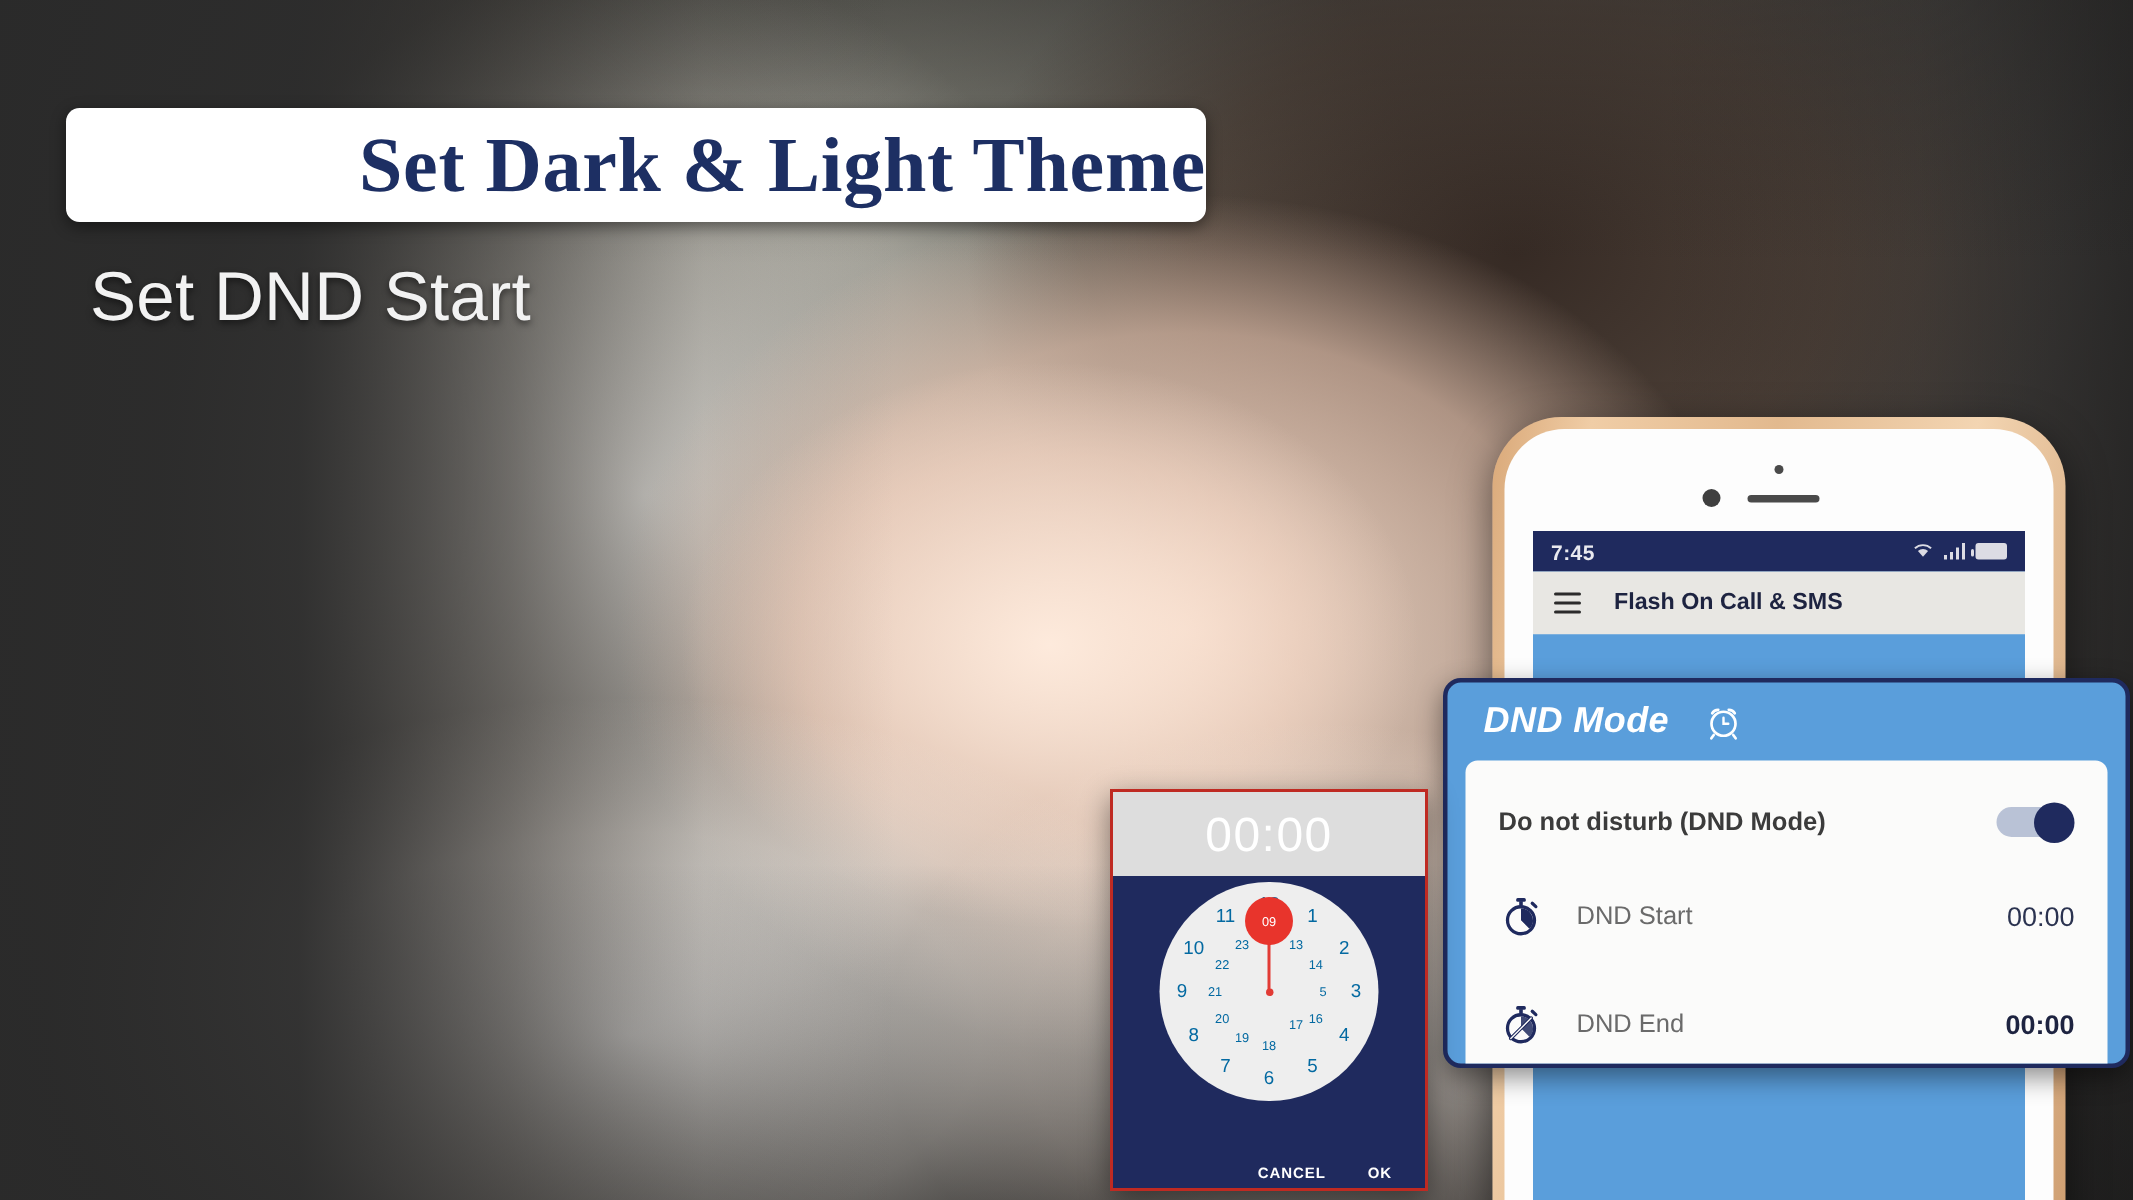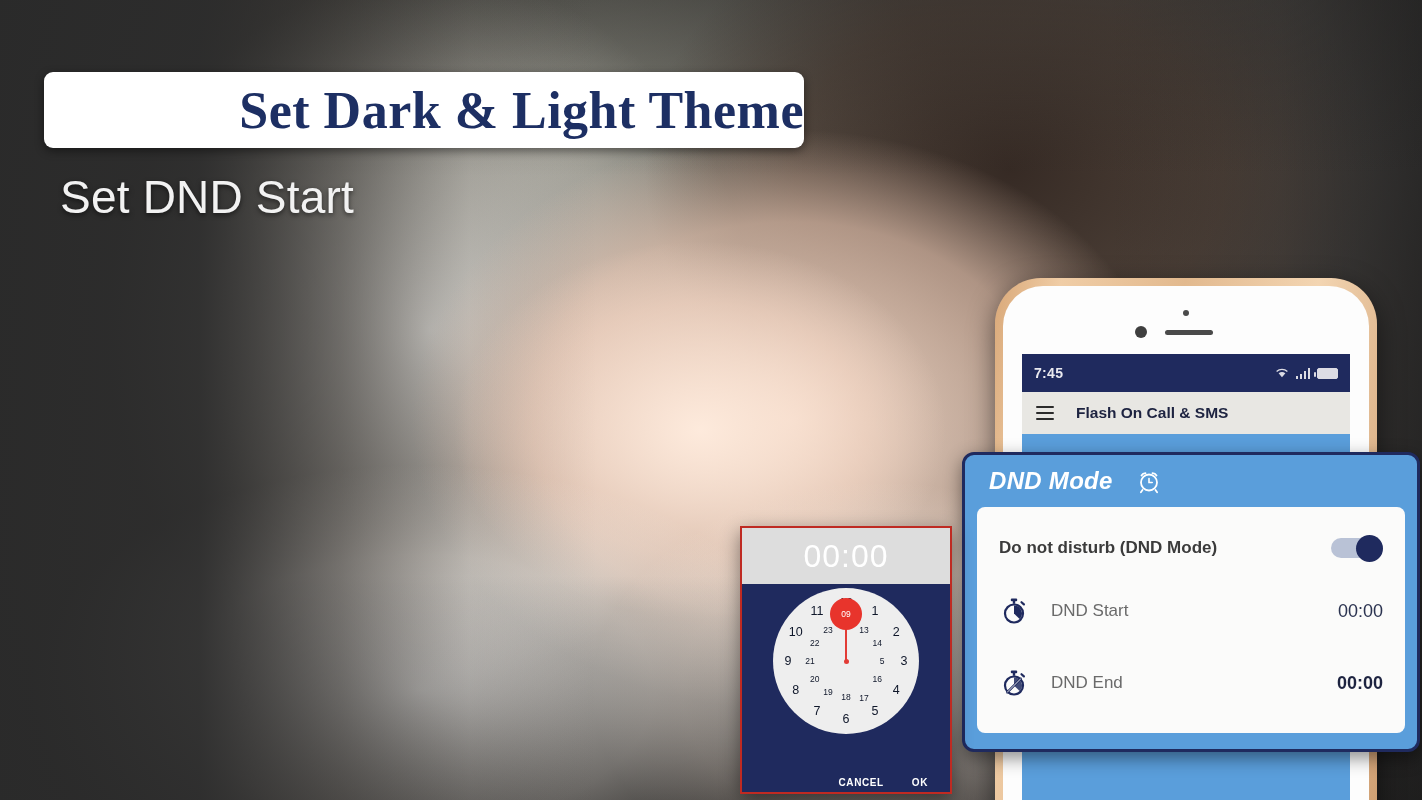--- a/index.html
+++ b/index.html
@@ -102,21 +102,21 @@
     background:#4a4a4a;
   }
   #phone-screen{
     position:absolute; left:27px; top:76px; right:27px; bottom:0;
     background:#5a9edb;
     overflow:hidden;
   }
 
   
   #status-bar{
-    height:38px;
+    height:27px;
     background:#1f2a5e;
     display:flex; align-items:center;
     padding:0 12px;
     color:#e9e9ef;
   }
   #status-time{ font-size:14px; font-weight:bold; letter-spacing:0.3px; }
   #status-icons{ margin-left:auto; display:flex; align-items:center; gap:7px; }
   .sig-bars{ display:flex; align-items:flex-end; gap:1.5px; height:11px; }
   .sig-bars i{ display:block; width:2.5px; background:#dcdce4; }
   .sig-bars i:nth-child(1){ height:3px; }
@@ -144,21 +144,21 @@
   #app-title{
     margin-left:22px;
     font-size:15.5px; font-weight:bold; color:#1d2340;
     white-space:nowrap;
   }
   #screen-body{ height:100%; background:#5a9edb; }
 
   
   #dnd-card{
     position:absolute; left:962px; top:452px;
-    width:458px; height:300px;
+    width:458px; height:260px;
     background:#5a9edb;
     border:3px solid #1f2a5e;
     border-radius:12px;
     box-shadow:0 6px 18px rgba(0,0,0,0.45);
     overflow:hidden;
   }
   #dnd-card-header{
     height:52px;
     display:flex; align-items:center;
     padding-left:24px;
@@ -237,21 +237,21 @@
   }
   #tp-clock{
     position:absolute; left:50%; top:4px; margin-left:-73px;
     width:146px; height:146px;
     border-radius:50%;
     background:#eeeeee;
   }
   .tp-num{
     position:absolute;
     transform:translate(-50%,-50%);
-    color:#0f172a;
+    color:#0369a1;
     line-height:1;
     text-align:center;
   }
   .tp-num.outer{ font-size:12.5px; }
   .tp-num.inner{ font-size:8.5px; }
   #tp-hand{
     position:absolute; left:50%; top:50%;
     width:1.6px; height:52px;
     margin-left:-0.8px;
     background:#e23b35;
@@ -406,21 +406,21 @@
           <div class="tp-num outer" style="left: 73px; top: 131px;">6</div>
           <div class="tp-num outer" style="left: 44px; top: 123.229px;">7</div>
           <div class="tp-num outer" style="left: 22.7705px; top: 102px;">8</div>
           <div class="tp-num outer" style="left: 15px; top: 73px;">9</div>
           <div class="tp-num outer" style="left: 22.7705px; top: 44px;">10</div>
           <div class="tp-num outer" style="left: 44px; top: 22.7705px;">11</div>
           <div class="tp-num inner" style="left: 91px; top: 41.8231px;">13</div>
           <div class="tp-num inner" style="left: 104.177px; top: 55px;">14</div>
           <div class="tp-num inner" style="left: 109px; top: 73px;">5</div>
           <div class="tp-num inner" style="left: 104.177px; top: 91px;">16</div>
-          <div class="tp-num inner" style="left: 91px; top: 110px;">17</div>
+          <div class="tp-num inner" style="left: 91px; top: 95px;">17</div>
           <div class="tp-num inner" style="left: 73px; top: 109px;">18</div>
           <div class="tp-num inner" style="left: 55px; top: 104.177px;">19</div>
           <div class="tp-num inner" style="left: 41.8231px; top: 91px;">20</div>
           <div class="tp-num inner" style="left: 37px; top: 73px;">21</div>
           <div class="tp-num inner" style="left: 41.8231px; top: 55px;">22</div>
           <div class="tp-num inner" style="left: 55px; top: 41.8231px;">23</div>
         </div>
       <div id="tp-hand"></div>
       <div id="tp-center-dot"></div>
       <div id="tp-selected">09</div>

